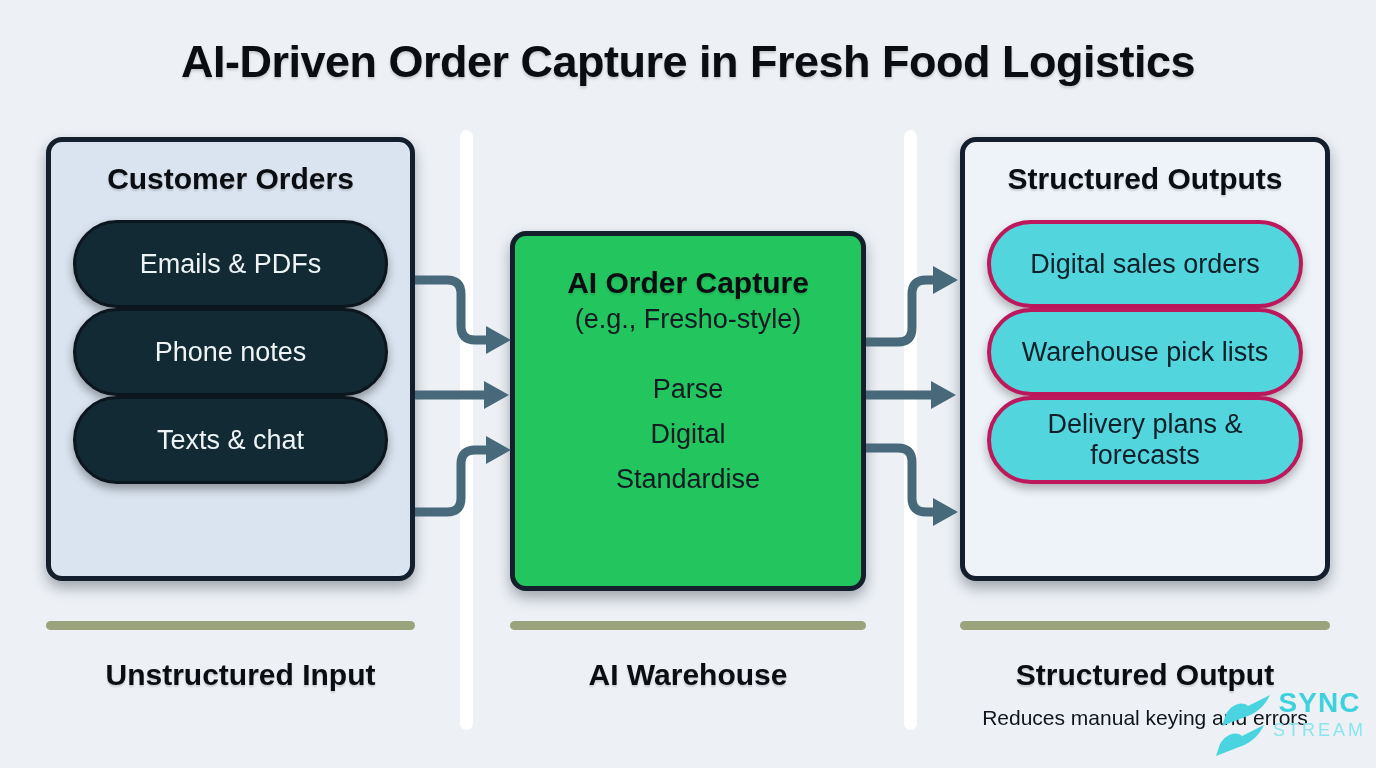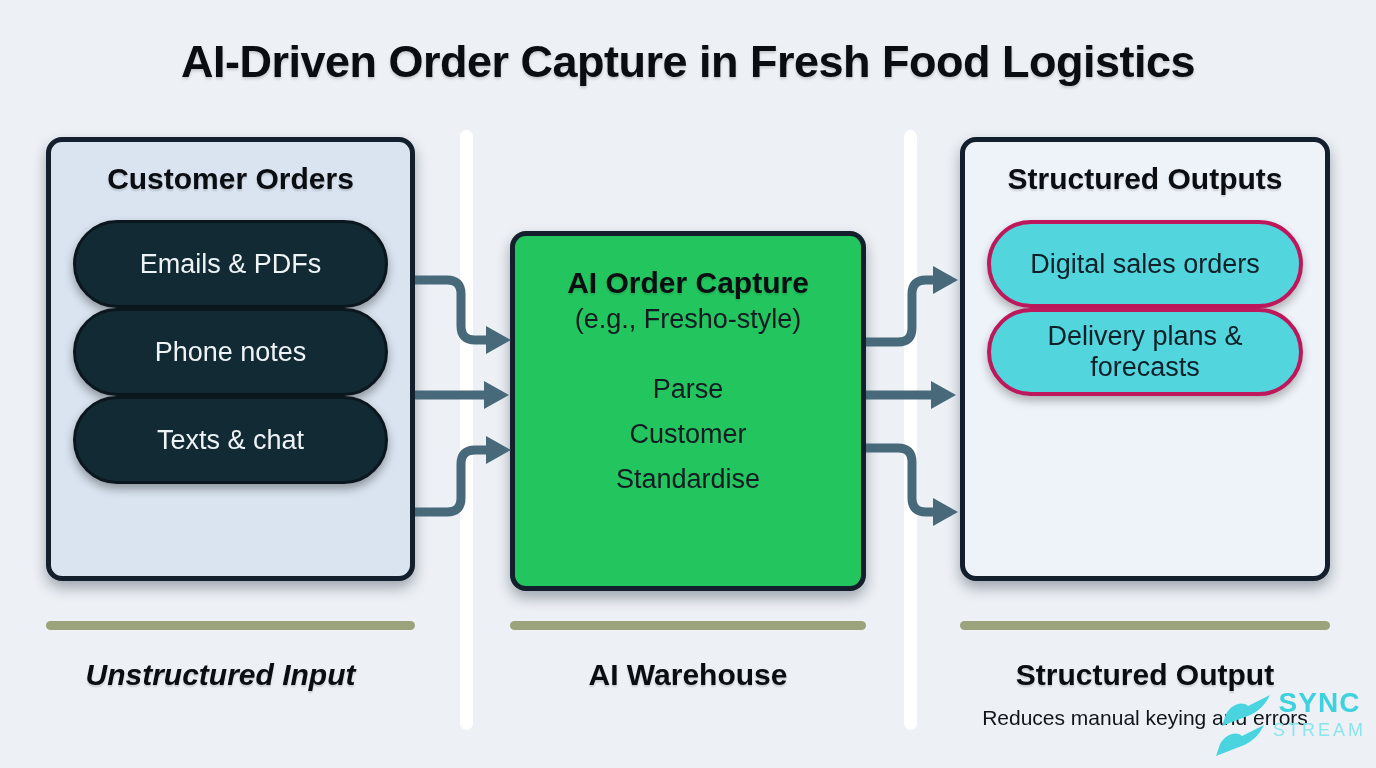--- a/index.html
+++ b/index.html
@@ -52,21 +52,21 @@
   .divider{
     position:absolute;top:621px;height:9px;border-radius:5px;background:#9aa37b;
   }
   .divider-1{left:46px;width:369px;}
   .divider-2{left:510px;width:356px;}
   .divider-3{left:960px;width:370px;}
   .footer-label{
     position:absolute;top:658px;font-size:30px;font-weight:bold;text-align:center;color:#0a0d12;
     text-shadow:0 2px 2px rgba(0,0,0,0.15);
   }
-  .label-1{left:36px;width:369px;font-style:italic;}
+  .label-1{left:56px;width:369px;}
   .label-2{left:510px;width:356px;}
   .label-3{left:960px;width:370px;}
   .footer-caption{
     position:absolute;top:706px;left:960px;width:370px;text-align:center;
     font-size:21px;color:#10151c;
   }
   .arrows-svg{position:absolute;left:0;top:0;pointer-events:none;}
   .logo{position:absolute;left:1216px;top:688px;width:150px;height:74px;z-index:5;}
   .logo-icon{position:absolute;left:0;top:4px;}
   .logo-text{position:absolute;right:0;top:0;text-align:center;}
@@ -90,29 +90,30 @@
       <div class="pill pill-dark">Phone notes</div>
       <div class="pill pill-dark">Texts &amp; chat</div>
     </div>
   </div>
 
   <div class="panel panel-process">
     <div class="process-title">AI Order Capture</div>
     <div class="process-subtitle">(e.g., Fresho-style)</div>
     <div class="process-steps">
       <div class="process-step">Parse</div>
-      <div class="process-step">Customer</div>
+      <div class="process-step">Digital</div>
       <div class="process-step">Standardise</div>
     </div>
   </div>
 
   <div class="panel panel-output">
     <div class="panel-heading">Structured Outputs</div>
     <div class="pill-stack">
       <div class="pill pill-cyan">Digital sales orders</div>
+      <div class="pill pill-cyan">Warehouse pick lists</div>
       <div class="pill pill-cyan">Delivery plans &amp; forecasts</div>
     </div>
   </div>
 
   <svg class="arrows-svg" width="1376" height="768" viewBox="0 0 1376 768">
     <g stroke="#47697a" stroke-width="9" fill="none">
       <path d="M415,280 H447 Q461,280 461,294 V326 Q461,340 475,340 H488"></path>
       <path d="M415,395 H486"></path>
       <path d="M415,512 H447 Q461,512 461,498 V464 Q461,450 475,450 H488"></path>
       <path d="M866,342 H898 Q912,342 912,328 V294 Q912,280 926,280 H934"></path>

